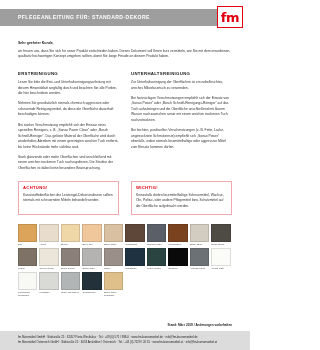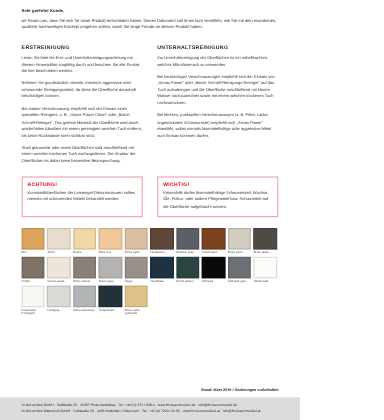--- a/index.html
+++ b/index.html
@@ -179,20 +179,27 @@
     white-space:nowrap;
     overflow:hidden;
     text-overflow:clip;
   }
 </style>
 </head>
 <body>
 
 <div class="page">
 
+  <div class="header">
+    <div class="header-band"></div>
+    <div class="header-title">PFLEGEANLEITUNG FÜR:  STANDARD-DEKORE</div>
+    <div class="logo">
+      <span class="logo-text">fm</span>
+    </div>
+  </div>
 
   <div class="content">
 
     <div class="intro">
       <div class="intro-greet">Sehr geehrter Kunde,</div>
       <div class="intro-body">wir freuen uns, dass Sie sich für unser Produkt entschieden haben. Dieses Dokument soll Ihnen kurz vermitteln, wie Sie mit dem erworbenen, qualitativ hochwertigen Konzept umgehen sollten, damit Sie lange Freude an diesem Produkt haben.</div>
     </div>
 
     <div class="columns">
 

